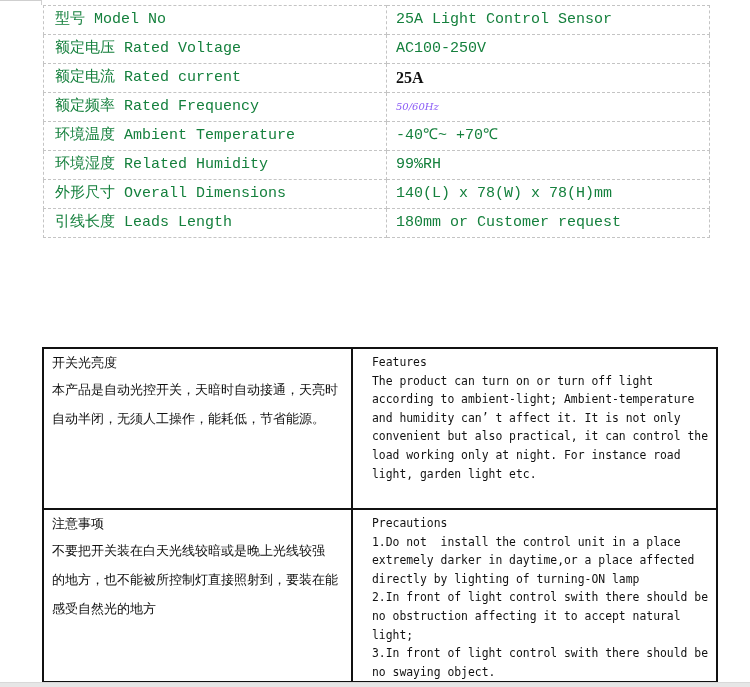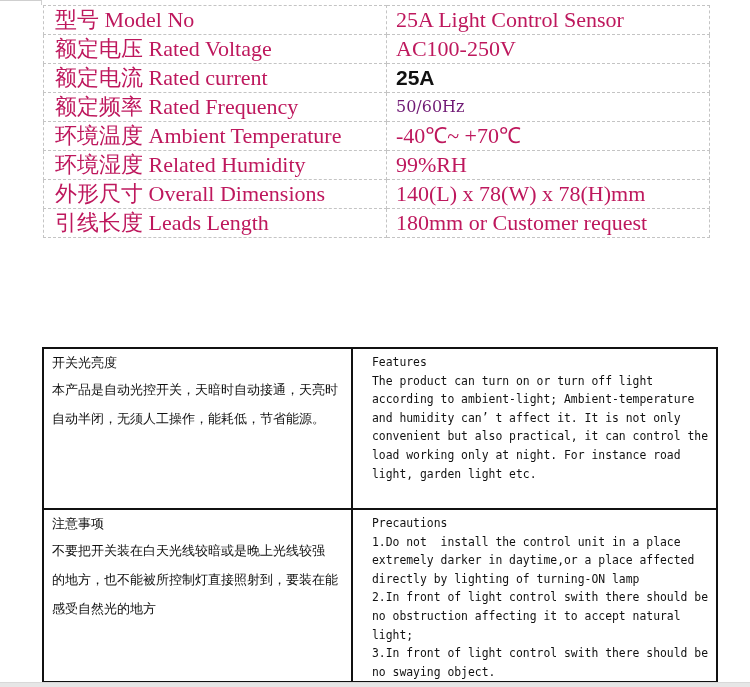--- a/index.html
+++ b/index.html
@@ -1,24 +1,24 @@
 <!DOCTYPE html>
 <html><head>
 <meta charset="utf-8">
 <style>
   html, body { margin:0; padding:0; background:#fff; }
   body { width:750px; height:687px; position:relative; overflow:hidden; font-family:"DejaVu Sans","Liberation Sans",sans-serif; color:#222; }
   .topline { position:absolute; left:0; top:0; width:42px; height:1px; background:#cfcfcf; }
   .topline-v { position:absolute; left:41px; top:0; width:1px; height:5px; background:#cfcfcf; }
   table.spec { position:absolute; left:43px; top:5px; border-collapse:collapse; width:667px; }
-  table.spec td { border:1px dashed #c4c4c4; height:28px; padding:0 0 0 11px; font-size:22px; color:#be185d; white-space:nowrap; vertical-align:middle; line-height:28px; font-family:Liberation Serif, serif; }
+  table.spec td { border:1px dashed #c4c4c4; height:28px; padding:0 0 0 11px; font-size:15px; color:#15803d; white-space:nowrap; vertical-align:middle; line-height:28px; font-family:Liberation Mono, monospace; }
   table.spec td.k { width:331px; }
   table.spec td.v { padding-left:9px; }
-  table.spec td.bold { font-weight:bold; font-family:Liberation Sans, sans-serif; font-size:21px; color:#111; }
-  table.spec td.serif { font-family:"DejaVu Serif",serif; font-size:16px; color:#701a75; }
+  table.spec td.bold { font-weight:bold; font-family:Liberation Serif, serif; font-size:16px; color:#111; }
+  table.spec td.serif { font-family:"DejaVu Serif",serif; font-size:10px; color:#8b5cf6;font-style:italic; }
   table.info { position:absolute; left:42px; top:347px; border-collapse:collapse; width:676px; }
   table.info td { border:2px solid #111; vertical-align:top; padding:4px 8px 0 8px; }
   table.info td.cn { width:321px; font-family:"DejaVu Sans",sans-serif; font-size:13px; color:#111; }
   table.info td.en { font-family:"DejaVu Sans Mono","Liberation Mono",monospace; font-size:11.4px; color:#111; padding-left:19px; }
   table.info tr.r1 td { height:155px; }
   table.info tr.r2 td { height:163px; }
   .cn .title { line-height:20px; margin-bottom:2px; }
   .cn .body { line-height:29px; }
   .en .line { line-height:18.6px; white-space:pre; }
   .footer { position:absolute; left:0; top:682px; width:750px; height:5px; background:#e6e6e6; border-top:1px solid #d8d8d8; }

